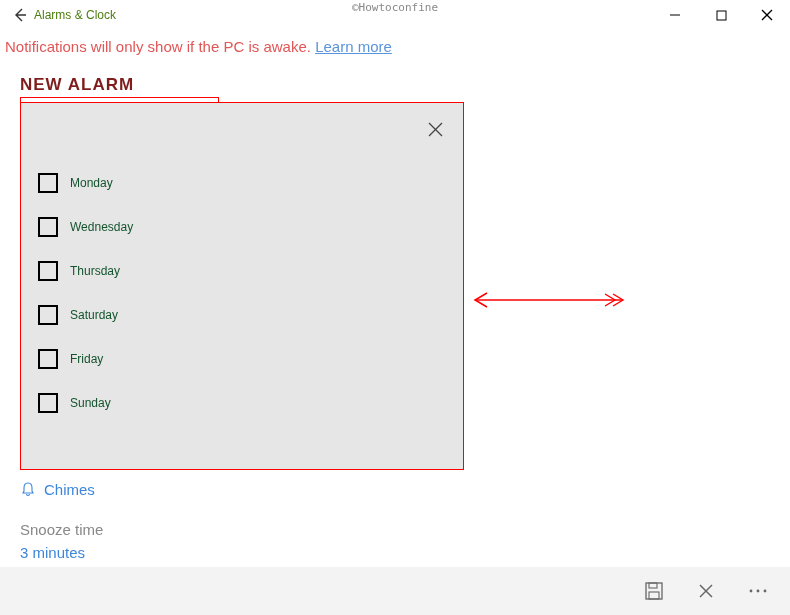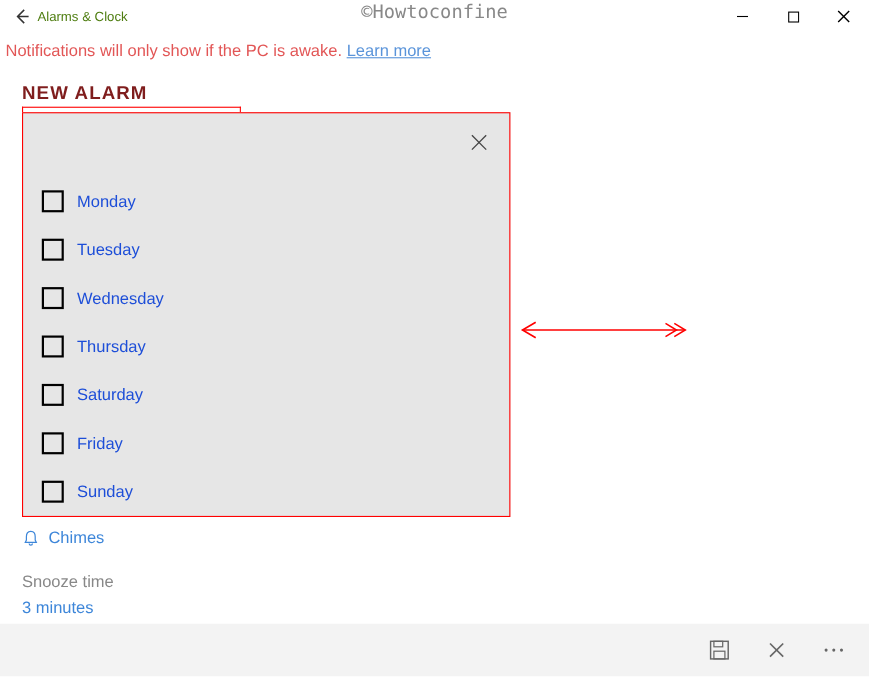--- a/index.html
+++ b/index.html
@@ -29,21 +29,21 @@
     }
     .app-title {
       font-size: 12px;
       color: #4d7c0f;
     }
     .watermark {
       position: absolute;
       left: 50%;
       transform: translateX(-50%);
       top: 1px;
-      font-size: 17px;
+      font-size: 11px;
       color: #888;
       font-family: Consolas, monospace;
     }
     .win-controls {
       position: absolute;
       right: 0;
       top: 0;
       display: flex;
     }
     .win-btn {
@@ -113,22 +113,22 @@
       height: 44px;
       cursor: pointer;
     }
     .checkbox {
       width: 20px;
       height: 20px;
       border: 2px solid #000;
       margin-right: 12px;
     }
     .day-label {
-      font-size: 15px;
-      color: #1d4ed8;
+      font-size: 12px;
+      color: #14532d;
     }
     .below-popup {
       position: absolute;
       left: 20px;
       top: 477px;
     }
     .sound-row {
       display: flex;
       align-items: center;
       color: #3d86d9;
@@ -227,24 +227,20 @@
   <div class="popup-close">
     <svg width="15" height="15" viewBox="0 0 15 15">
       <line x1="1" y1="1" x2="14" y2="14" stroke="#444" stroke-width="1.2"></line>
       <line x1="14" y1="1" x2="1" y2="14" stroke="#444" stroke-width="1.2"></line>
     </svg>
   </div>
   <div class="day-list">
     <div class="day-item">
       <span class="checkbox"></span>
       <span class="day-label">Monday</span>
-    </div>
-    <div class="day-item">
-      <span class="checkbox"></span>
-      <span class="day-label">Tuesday</span>
     </div>
     <div class="day-item">
       <span class="checkbox"></span>
       <span class="day-label">Wednesday</span>
     </div>
     <div class="day-item">
       <span class="checkbox"></span>
       <span class="day-label">Thursday</span>
     </div>
     <div class="day-item">

